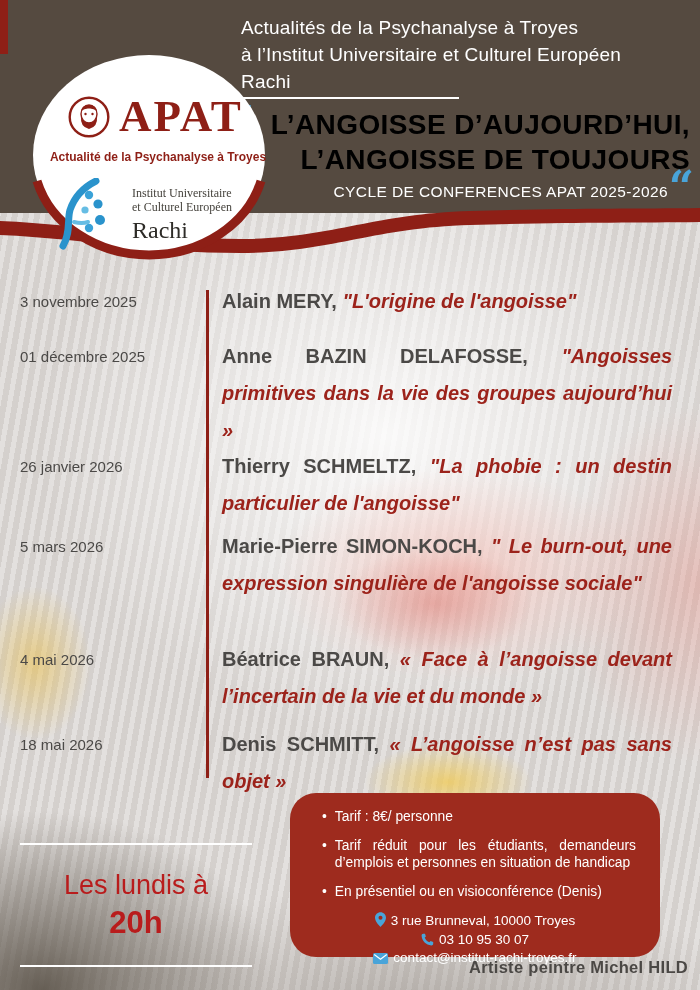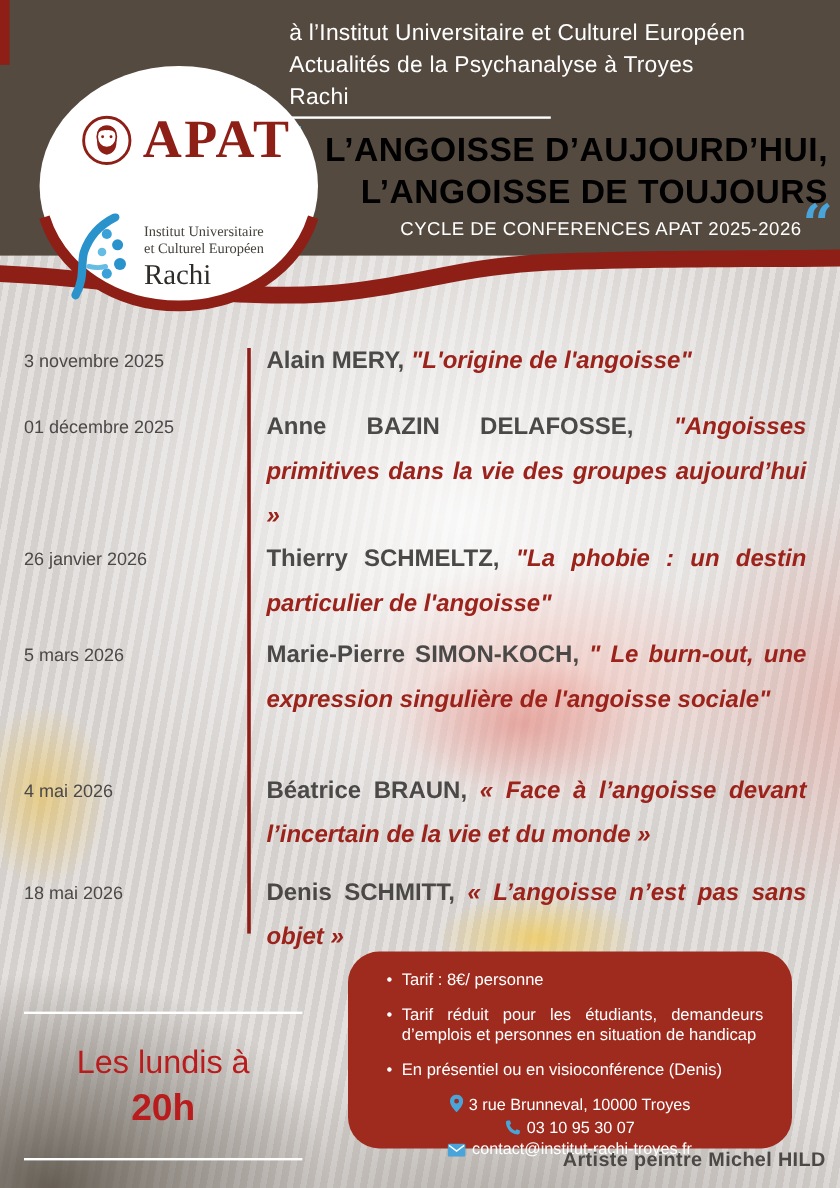--- a/index.html
+++ b/index.html
@@ -36,21 +36,21 @@
   .wave{position:absolute;left:0;top:205px;width:700px;height:50px;}
   .fill-red{fill:var(--accent-red,#8e1f16);}
   .stroke-red{stroke:var(--accent-red,#8e1f16);}
   
   .logo-circle{position:absolute;left:26px;top:52px;width:246px;height:212px;}
   .apat-row{position:absolute;left:68px;top:94px;display:flex;align-items:center;gap:9px;}
   .apat-acronym{font-family:"Liberation Serif", serif;font-weight:bold;font-size:45px;
                 color:var(--accent-red,#8e1f16);letter-spacing:2px;line-height:1;}
   .apat-tagline{position:absolute;left:48px;top:150px;width:220px;text-align:center;font-size:12px;
                 font-weight:bold;color:var(--accent-red,#8e1f16);white-space:nowrap;}
-  .rachi-row{position:absolute;left:58px;top:178px;display:flex;align-items:flex-start;gap:4px;}
+  .rachi-row{position:absolute;left:58px;top:178px;display:flex;align-items:flex-start;gap:16px;}
   .rachi-text{padding-top:8px;}
   .rachi-line{font-family:"Liberation Serif", serif;font-size:12px;line-height:14px;color:#45423c;}
   .rachi-name{font-family:"Liberation Serif", serif;font-size:24px;color:#2e2c28;margin-top:3px;}
   
   .vline{position:absolute;left:206px;top:290px;width:3px;height:488px;background:var(--accent-red,#8e1f16);}
   .row{position:absolute;left:0;width:700px;}
   .row .date{position:absolute;left:20px;top:0;width:180px;font-size:15px;font-weight:normal;
              color:var(--text-dark,#4b4947);line-height:37px;}
   .row .desc{position:absolute;left:222px;top:0;width:450px;font-size:20px;font-weight:bold;
              line-height:37px;text-align:justify;}
@@ -78,22 +78,22 @@
 <body>
 
 <div class="poster">
 
   <div class="bg"></div>
 
   <div class="header"></div>
   <div class="corner-sliver"></div>
 
   <div class="org">
+    <div>Actualités de la Psychanalyse à Troyes</div>
     <div>à l’Institut Universitaire et Culturel Européen</div>
-    <div>Actualités de la Psychanalyse à Troyes</div>
     <div>Rachi</div>
   </div>
   <div class="org-divider"></div>
 
   <div class="quote quote-open">”</div>
   <div class="title">
     <div>L’ANGOISSE D’AUJOURD’HUI,</div>
     <div>L’ANGOISSE DE TOUJOURS</div>
   </div>
   <div class="subtitle">CYCLE DE CONFERENCES APAT 2025-2026</div>
@@ -112,20 +112,21 @@
     <svg width="42" height="42" viewBox="0 0 42 42">
       <circle cx="21" cy="21" r="19.3" fill="#fff" class="stroke-red" stroke-width="2.4"></circle>
       <ellipse cx="21" cy="18" rx="8" ry="9" fill="#fff" class="stroke-red" stroke-width="1.4"></ellipse>
       <path class="fill-red" d="M13,20 Q12,31 21,33 Q30,31 29,20 Q27,27 21,27 Q15,27 13,20 Z"></path>
       <path class="fill-red" d="M13,15 Q14,9 21,9 Q28,9 29,15 Q25,12 21,12.5 Q17,12 13,15 Z"></path>
       <circle class="fill-red" cx="17.5" cy="18" r="1.2"></circle>
       <circle class="fill-red" cx="24.5" cy="18" r="1.2"></circle>
     </svg>
     <div class="apat-acronym">APAT</div>
   </div>
+  <div class="apat-tagline">Actualité de la Psychanalyse à Troyes</div>
 
   <div class="rachi-row">
     <svg width="58" height="74" viewBox="0 0 58 74">
       <path d="M38,3 C24,10 16,20 12,32 C9,42 13,54 5,68" fill="none" stroke="#2a93cc" stroke-width="7" stroke-linecap="round"></path>
       <circle cx="31" cy="17" r="4.2" fill="#3aa2d8"></circle>
       <circle cx="40" cy="26" r="4.6" fill="#2a93cc"></circle>
       <circle cx="27" cy="32" r="3.6" fill="#66bde4"></circle>
       <circle cx="42" cy="42" r="5" fill="#2a93cc"></circle>
       <circle cx="31" cy="50" r="4.2" fill="#3aa2d8"></circle>
       <path d="M16,44 Q24,46 30,44" fill="none" stroke="#66bde4" stroke-width="4" stroke-linecap="round"></path>

